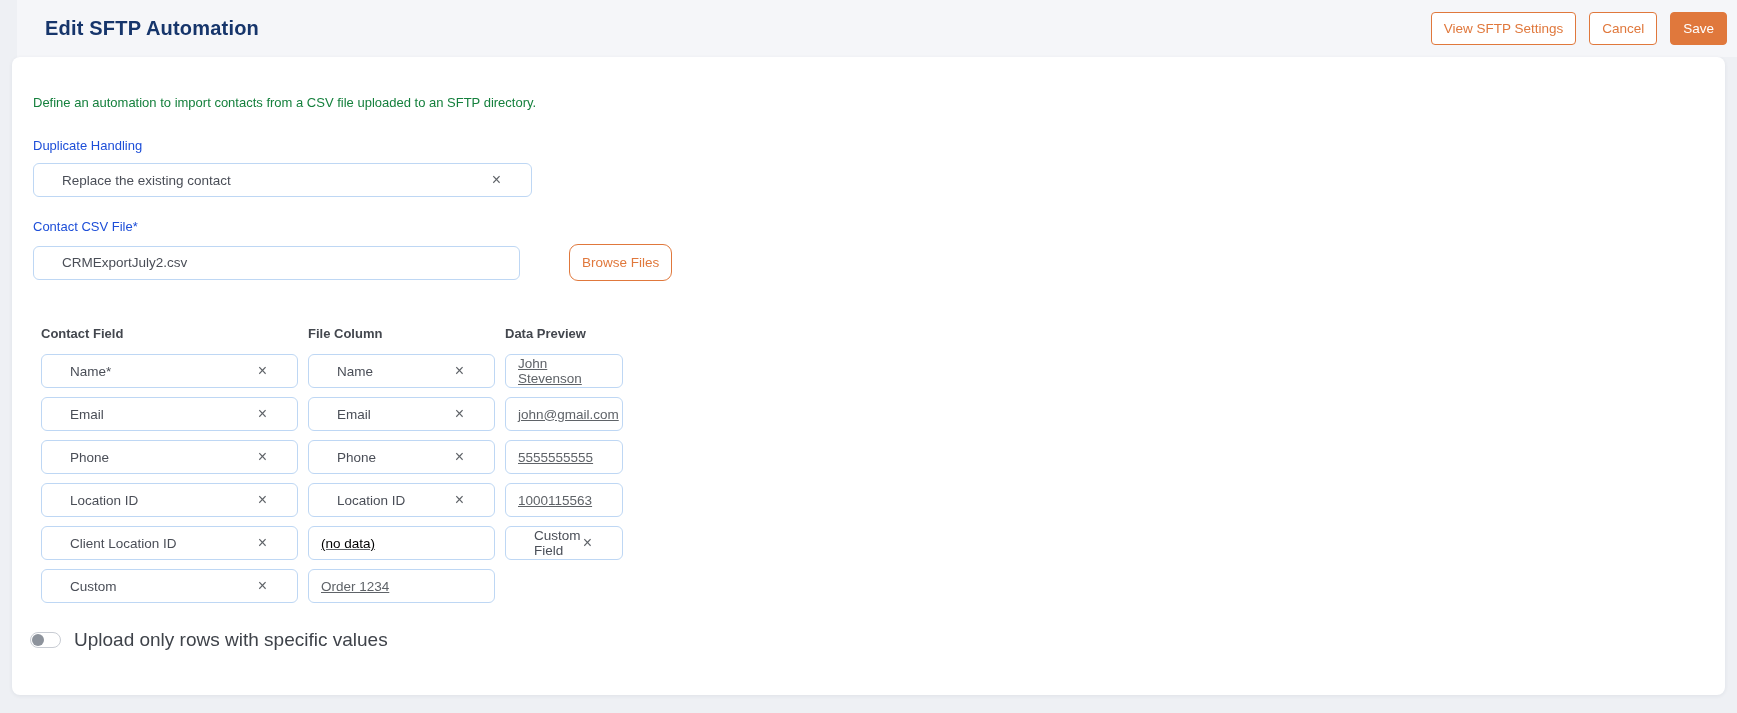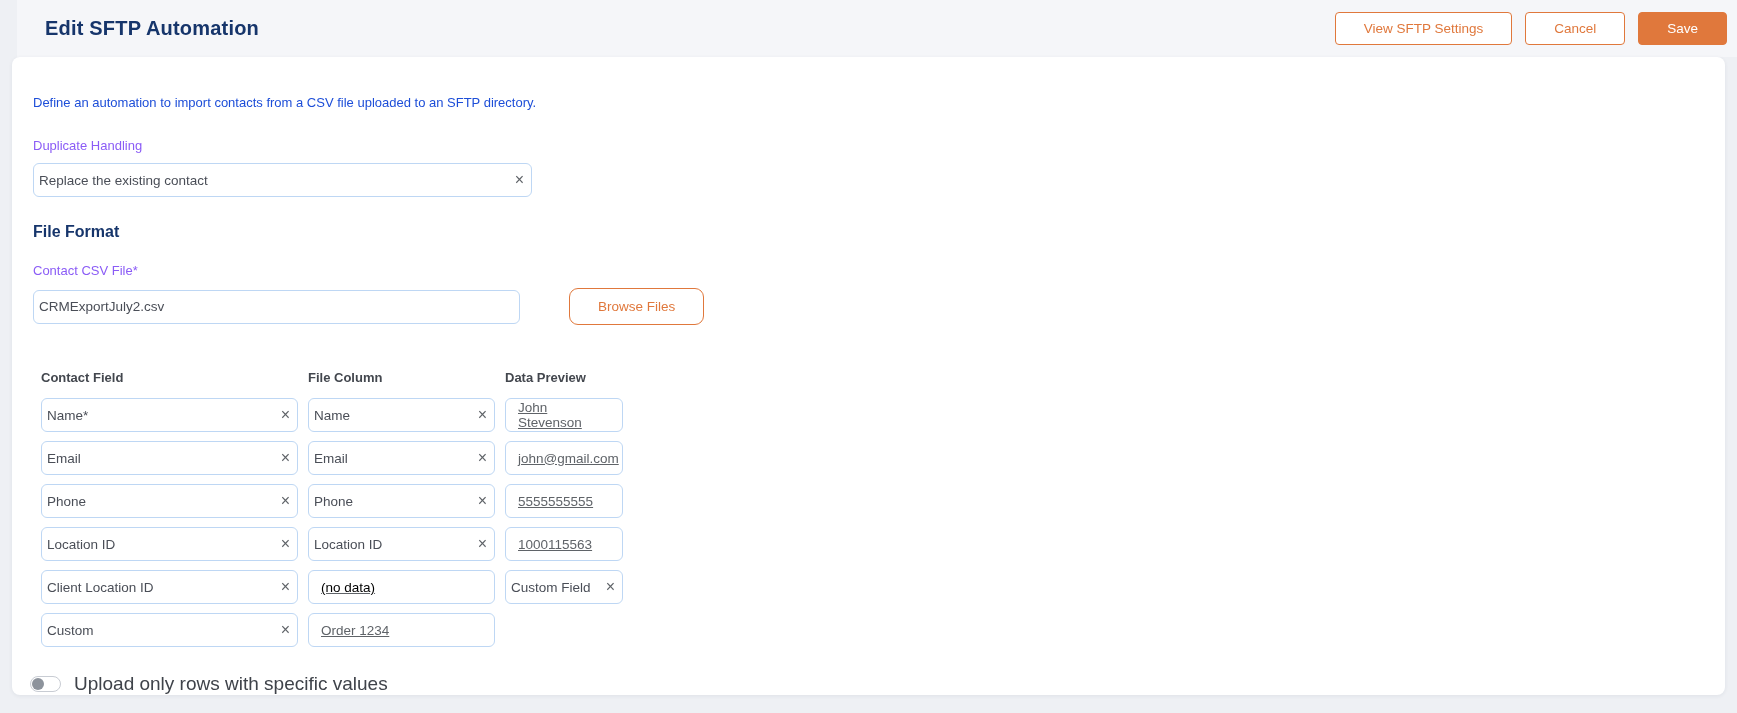--- a/index.html
+++ b/index.html
@@ -18,43 +18,43 @@
     background: #f5f6f9;
     display: flex; align-items: center;
     padding: 0 10px 0 28px;
   }
   .page-title {
     font-size: 20px; font-weight: 700; color: #16356b; letter-spacing: .2px;
   }
   .topbar-actions { margin-left: auto; display: flex; gap: 13px; align-items: center; }
   .btn {
     height: 33px; border-radius: 4px; font-size: 13.5px;
-    padding: 0 28px; display: inline-flex; align-items: center; justify-content: center;
+    padding: 0 12px; display: inline-flex; align-items: center; justify-content: center;
     cursor: pointer; user-select: none; white-space: nowrap;
     font-family: inherit;
   }
   .btn-outline { background: #ffffff; border: 1px solid #e0783c; color: #e0783c; }
   .btn-solid   { background: #e0783c; border: 1px solid #e0783c; color: #ffffff; }
 
   
   .card {
     position: absolute; left: 12px; right: 12px; top: 57px; height: 638px;
     background: #ffffff; border-radius: 8px;
     box-shadow: 0 1px 4px rgba(25, 39, 70, 0.07);
     padding: 30px 20px 0 10px;
   }
-  .intro-text { font-size: 13px; color: #1d4ed8; margin: 8px 0 13px 11px; }
-
-  .field-label { font-size: 13px; color: #8b5cf6; margin: 28px 0 10px 11px; }
+  .intro-text { font-size: 13px; color: #15803d; margin: 8px 0 13px 11px; }
+
+  .field-label { font-size: 13px; color: #1d4ed8; margin: 28px 0 10px 11px; }
 
   .combo {
     height: 34px; background: #fff;
     border: 1px solid #bed7f4; border-radius: 6px;
     display: flex; align-items: center; justify-content: space-between;
-    padding: 0 5px; font-size: 13.5px; color: #4a4e57;
+    padding: 0 28px; font-size: 13.5px; color: #4a4e57;
     cursor: pointer;
   }
   .combo .clear-x {
     font-size: 16px; color: #5f6368; line-height: 1; cursor: pointer; padding: 0 2px;
   }
   .chevron {
     width: 8px; height: 8px;
     border-right: 1.6px solid #5f6368; border-bottom: 1.6px solid #5f6368;
     transform: rotate(45deg) translateY(-2px);
     margin-right: 3px;
@@ -116,21 +116,20 @@
 <div class="card">
 
   <div class="intro-text">Define an automation to import contacts from a CSV file uploaded to an SFTP directory.</div>
 
   <div class="field-label">Duplicate Handling</div>
   <div class="combo dup-combo">
     <span>Replace the existing contact</span>
     <span class="clear-x">×</span>
   </div>
 
-  <div class="section-heading">File Format</div>
 
   <div class="field-label" style="margin-top:22px;">Contact CSV File*</div>
   <div class="csv-row" style="margin-top:0;">
     <div class="combo csv-input">
       <span>CRMExportJuly2.csv</span>
     </div>
     <button class="btn btn-outline browse-btn">Browse Files</button>
   </div>
 
   <div class="mapping">

